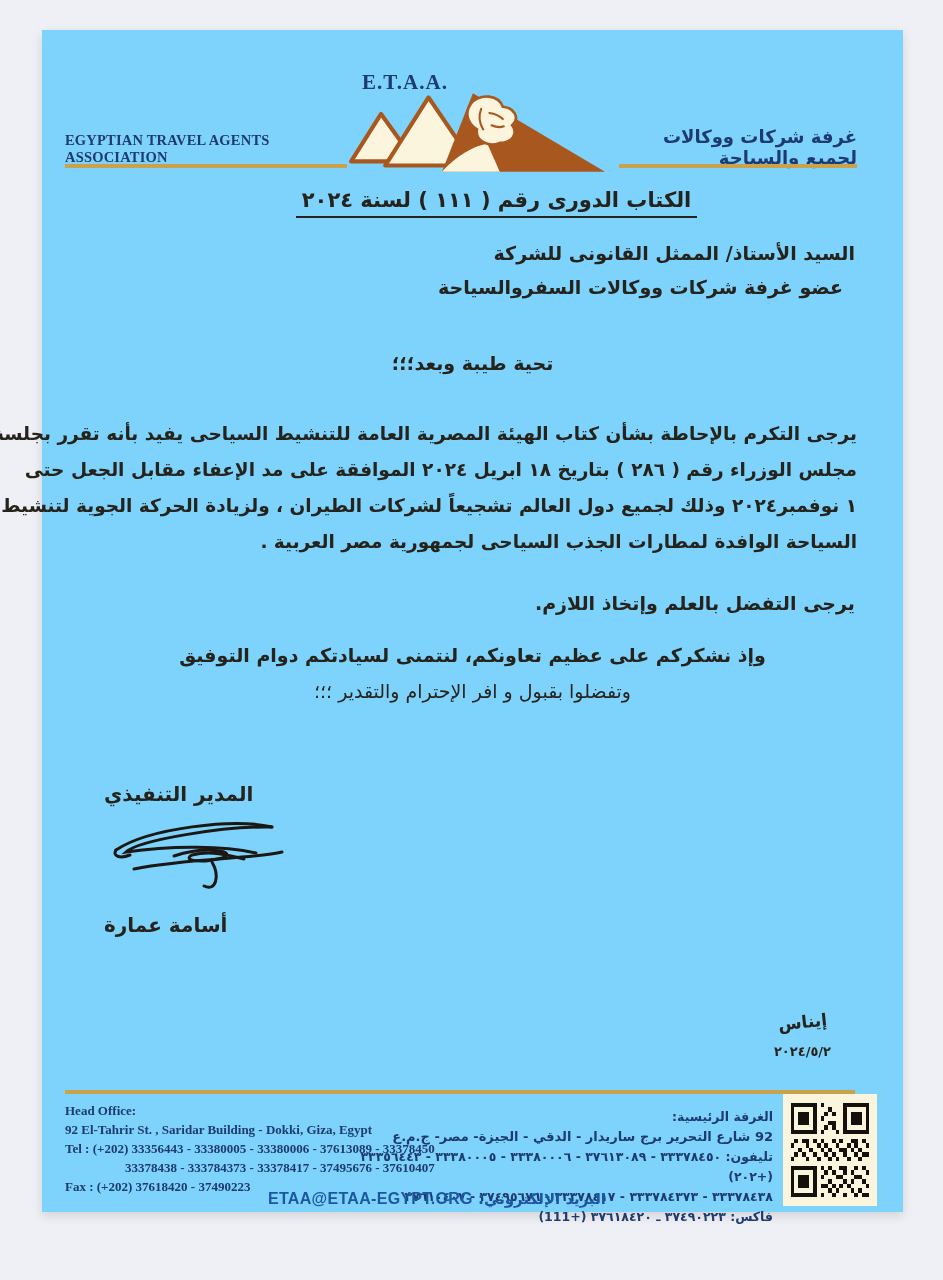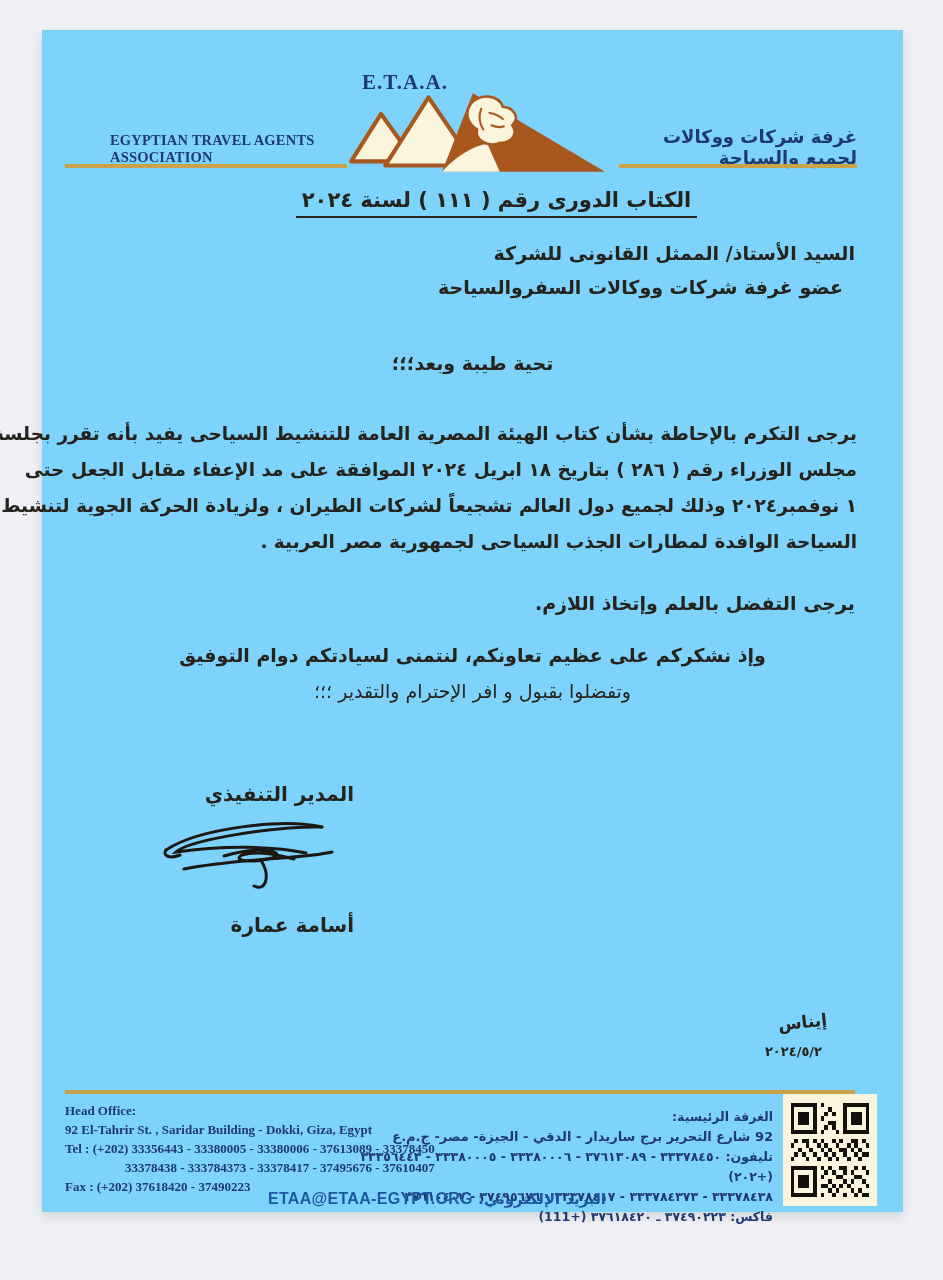--- a/index.html
+++ b/index.html
@@ -23,21 +23,21 @@
     text-align:center;
     font-family:"Liberation Serif",serif;
     font-weight:bold;font-size:21px;letter-spacing:1px;
     color:#1e3a6e;
   }
   .logo{left:305px;top:56px;}
   .name-en{
     left:23px;top:102px;width:285px;
     font-family:"Liberation Serif",serif;
     font-weight:bold;font-size:14.5px;
-    color:#1e3a6e;letter-spacing:.2px;margin-left:45px;
+    color:#1e3a6e;letter-spacing:.2px;
   }
   .rule-en{left:23px;top:134px;width:282px;height:4px;background:#c9a24a;}
   .name-ar{
     right:46px;top:96px;width:240px;
     direction:rtl;text-align:right;
     font-weight:bold;font-size:18px;color:#1e3a6e;
   }
   .rule-ar{right:46px;top:134px;width:238px;height:4px;background:#c9a24a;}
   
   .title{
@@ -55,30 +55,30 @@
   .body-block{left:23px;top:386px;width:792px;direction:rtl;color:#26231d;}
   .body-line{
     font-weight:bold;font-size:18.5px;line-height:36px;
     text-align:justify;text-align-last:justify;
     white-space:nowrap;
   }
   .body-line.last{text-align-last:right;white-space:normal;}
   .closing-action{right:48px;top:562px;direction:rtl;font-weight:bold;font-size:19px;color:#26231d;}
   .thanks1{left:0;top:614px;width:100%;text-align:center;direction:rtl;font-weight:bold;font-size:19px;color:#26231d;}
   .thanks2{left:0;top:650px;width:100%;text-align:center;direction:rtl;font-weight:normal;font-size:19px;color:#26231d;}
-  .signer{left:62px;top:752px;width:250px;text-align:right;direction:rtl;}
+  .signer{left:62px;top:752px;width:250px;text-align:left;direction:rtl;}
   .signer-title{font-weight:bold;font-size:20px;color:#26231d;}
   .signature-svg{margin-top:6px;}
   .signer-name{font-weight:bold;font-size:20px;color:#26231d;margin-top:2px;}
   .hand-note{
     right:76px;top:982px;direction:rtl;
     font-weight:bold;font-size:17px;color:#26231d;
     transform:rotate(-6deg);
   }
-  .date-note{right:81px;top:1014px;direction:rtl;font-weight:bold;font-size:13px;color:#26231d;}
+  .date-note{right:72px;top:1014px;direction:rtl;font-weight:bold;font-size:13px;color:#26231d;}
   
   .footer-rule{left:23px;top:1060px;width:790px;height:3.5px;background:#c9a24a;}
   .footer-en{
     left:23px;top:1071px;width:420px;
     font-family:"Liberation Serif",serif;
     font-weight:bold;font-size:13px;line-height:19px;
     color:#1e3a6e;
   }
   .footer-en .indent{padding-left:60px;}
   .footer-ar{

